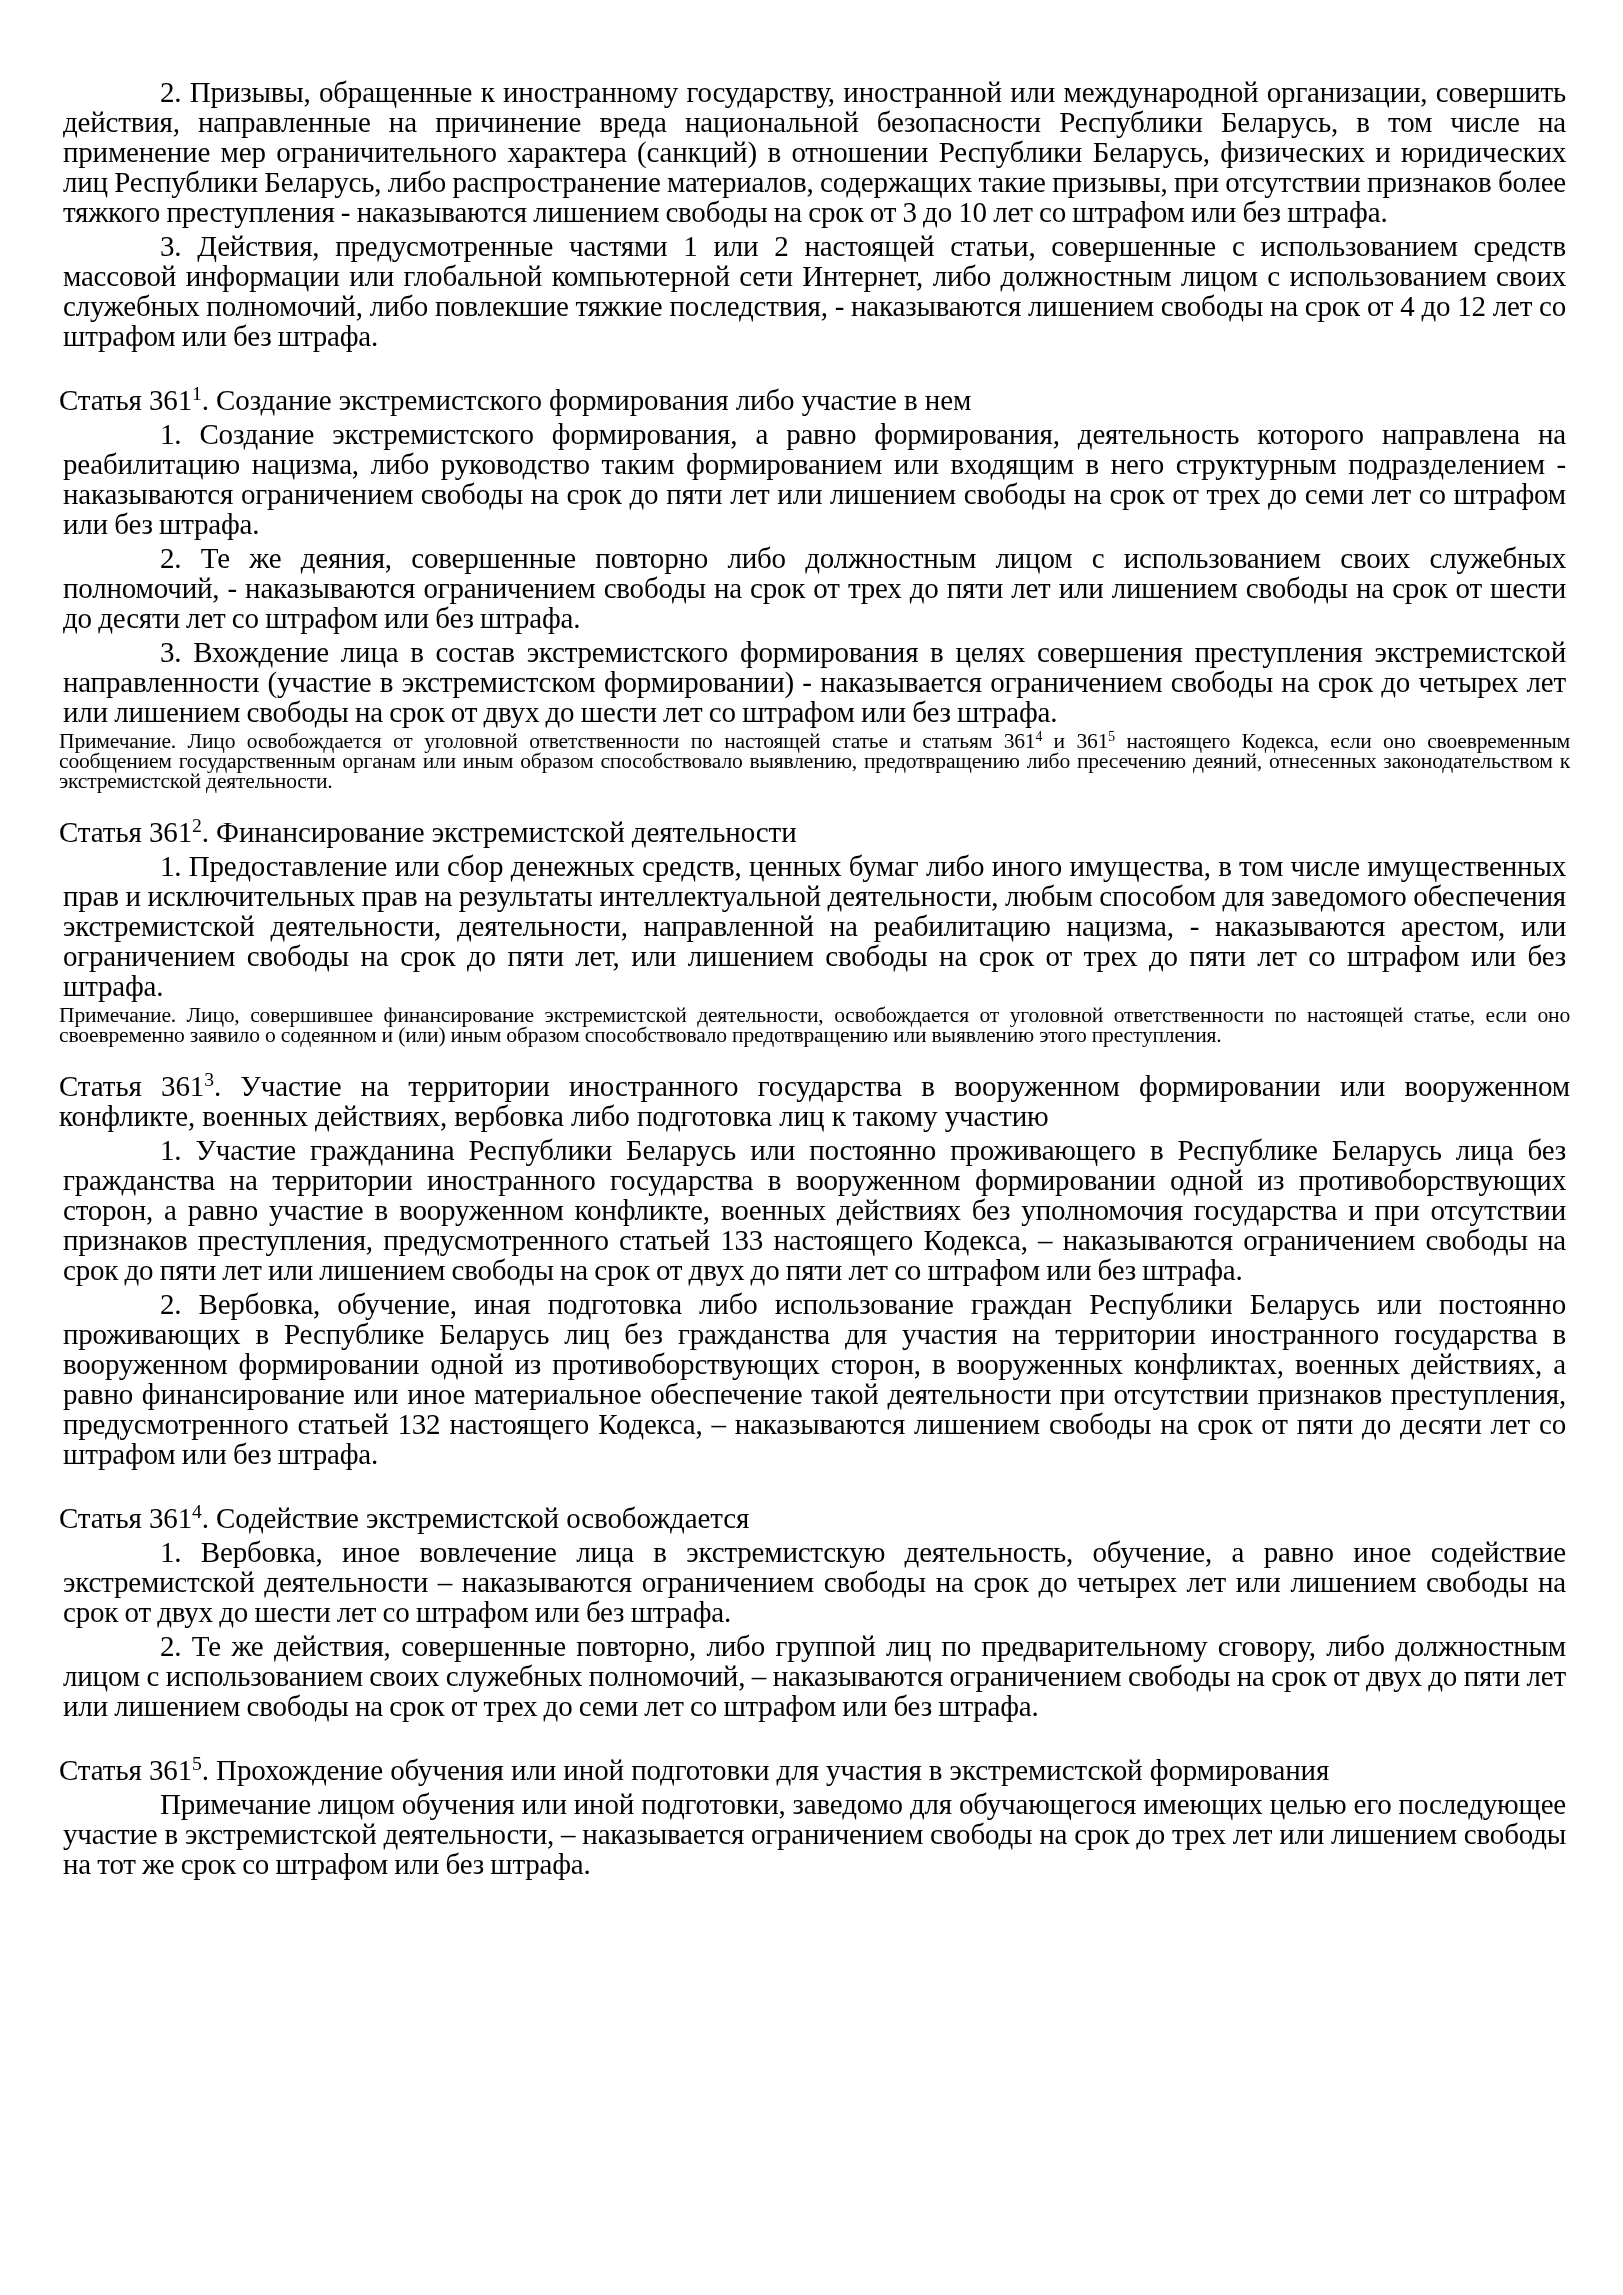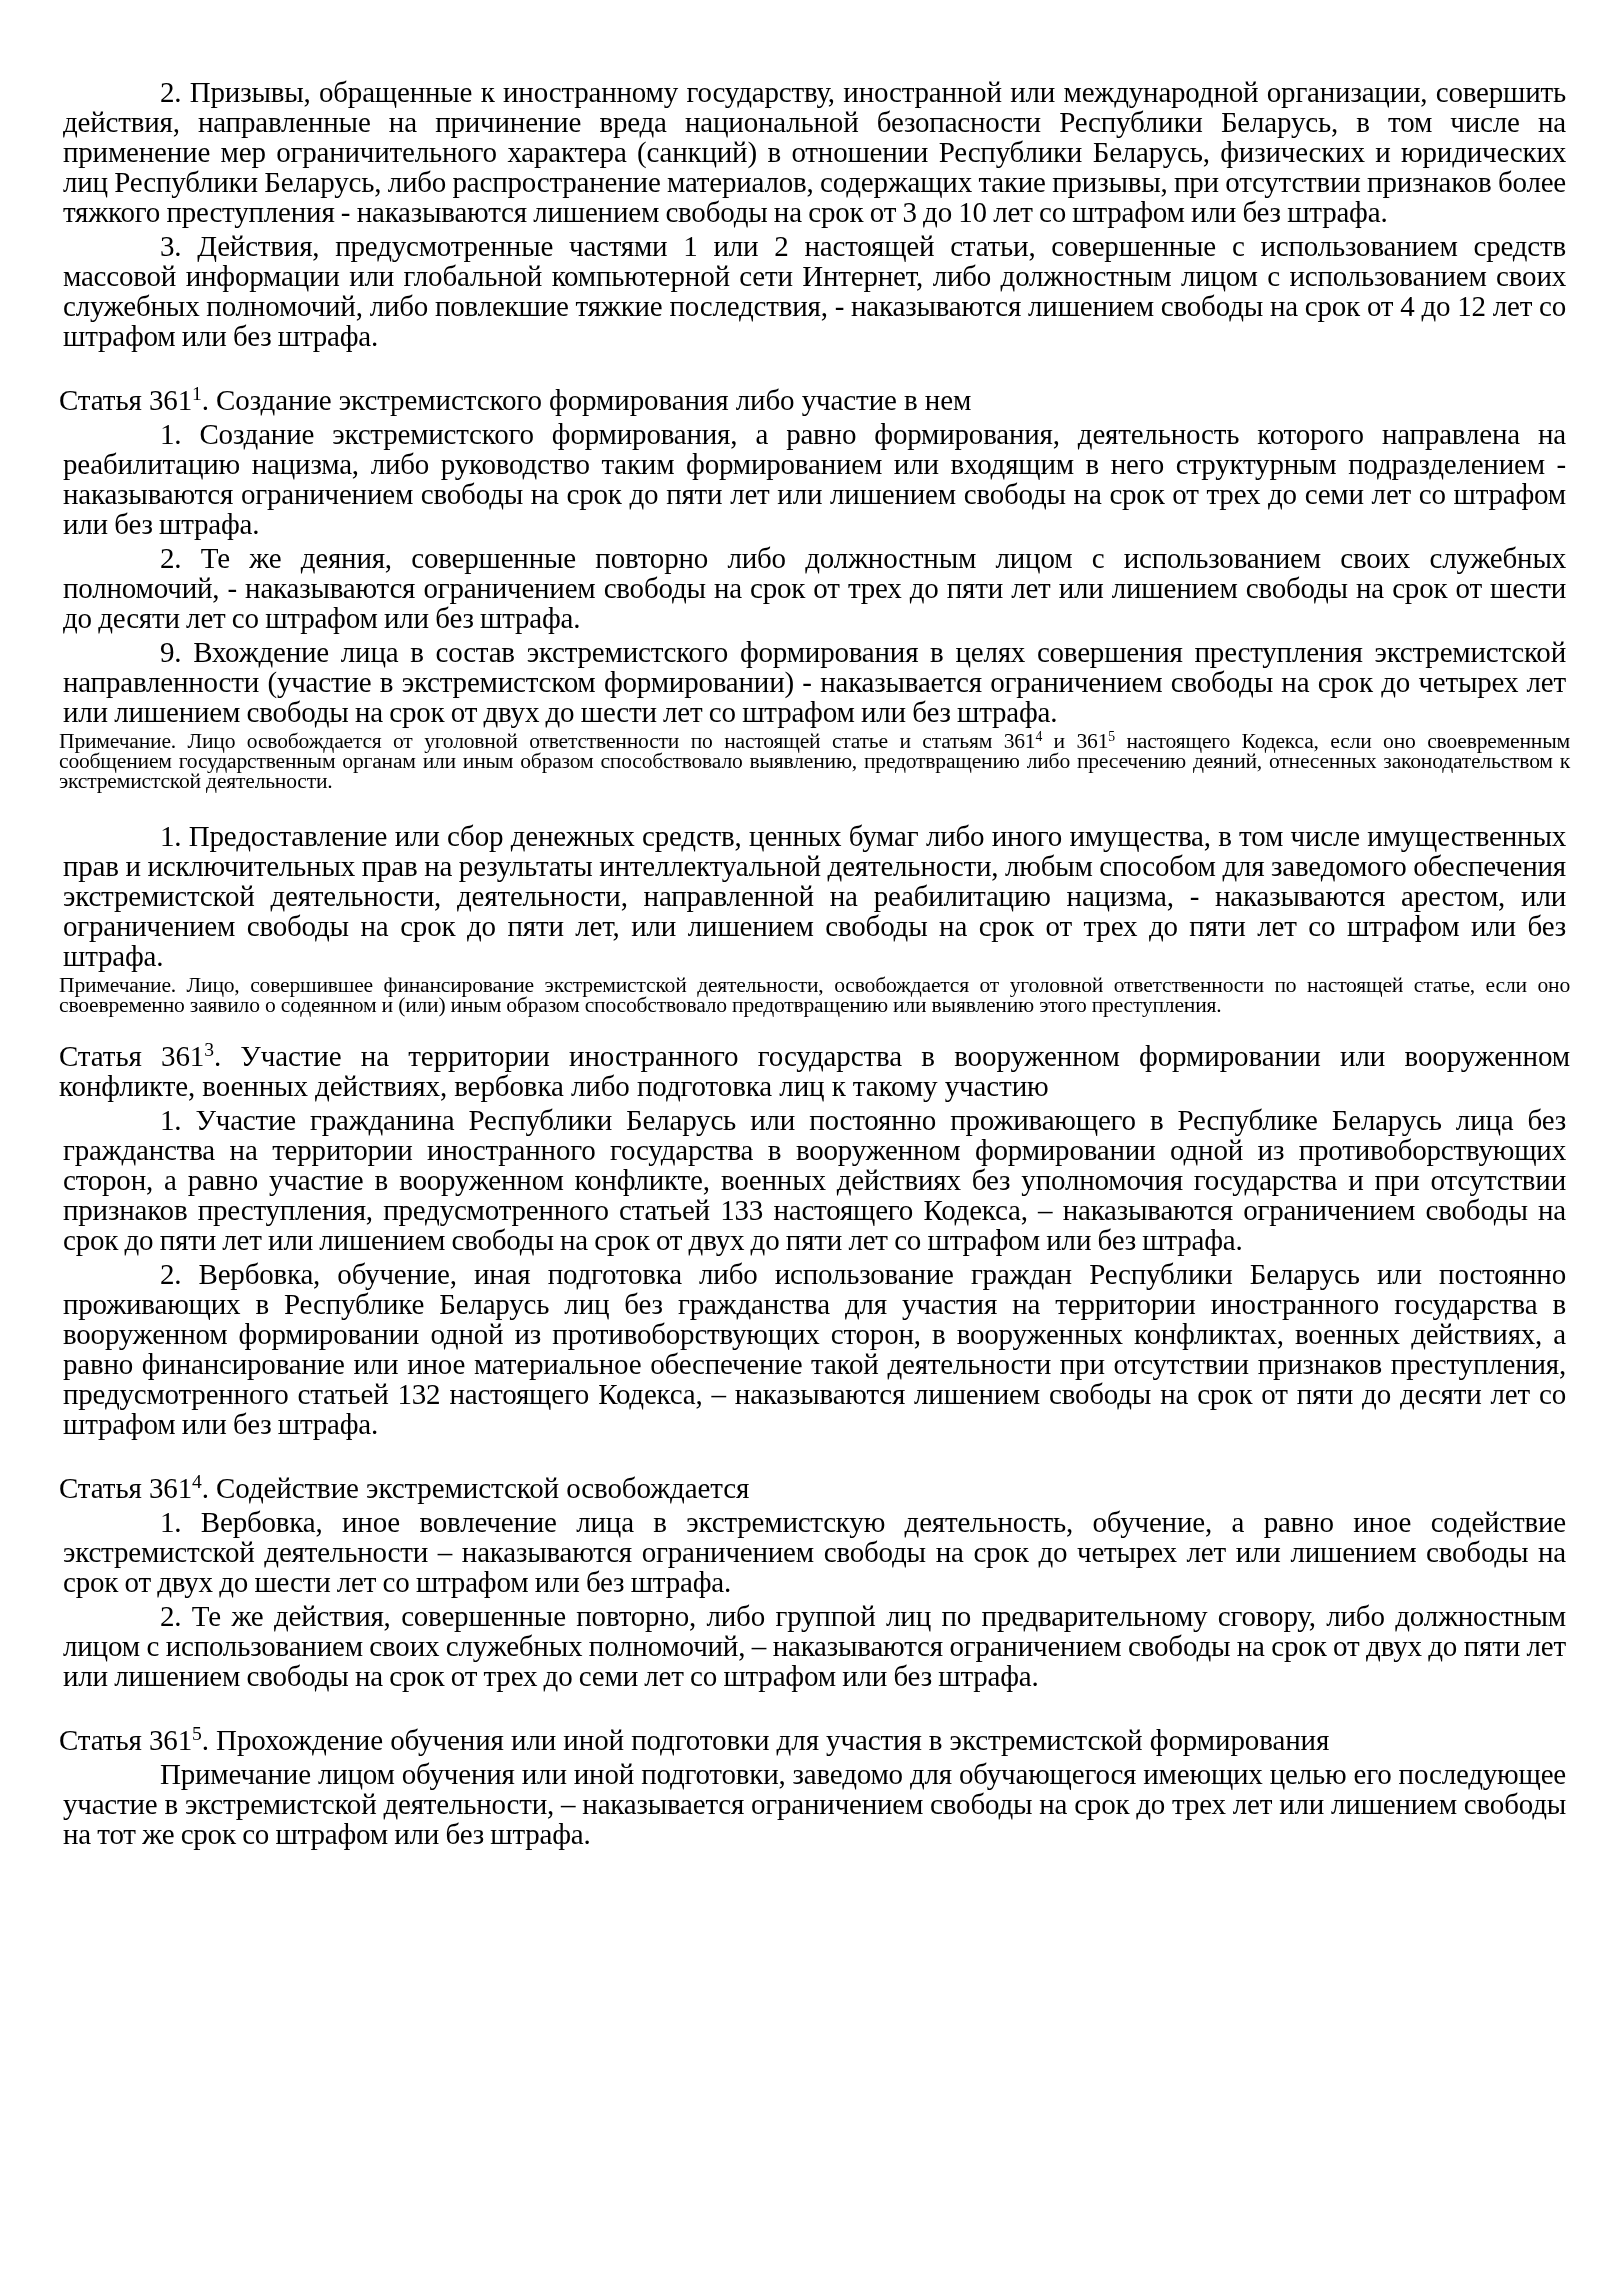--- a/index.html
+++ b/index.html
@@ -71,27 +71,28 @@
 
   <p class="p lead first"><span class="num">2.</span><span> Призывы, обращенные к иностранному государству, иностранной или международной организации, совершить действия, направленные на причинение вреда национальной безопасности Республики Беларусь, в том числе на применение мер ограничительного характера (санкций) в отношении Республики Беларусь, физических и юридических лиц Республики Беларусь, либо распространение материалов, содержащих такие призывы, при отсутствии признаков более тяжкого преступления - наказываются лишением свободы на срок от 3 до 10 лет со штрафом или без штрафа.</span></p>
   <p class="p lead" style="margin-top:3.9px"><span class="num">3.</span><span> Действия, предусмотренные частями 1 или 2 настоящей статьи, совершенные с использованием средств массовой информации или глобальной компьютерной сети Интернет, либо должностным лицом с использованием своих служебных полномочий, либо повлекшие тяжкие последствия, - наказываются лишением свободы на срок от 4 до 12 лет со штрафом или без штрафа.</span></p>
 
   <div class="gap"></div>
 
   <section>
     <h2 class="heading"><span>Статья 361</span><sup class="art-sup">1</sup><span>. Создание экстремистского формирования либо участие в нем</span></h2>
     <p class="p">1. Создание экстремистского формирования, а равно формирования, деятельность которого направлена на реабилитацию нацизма, либо руководство таким формированием или входящим в него структурным подразделением - наказываются ограничением свободы на срок до пяти лет или лишением свободы на срок от трех до семи лет со штрафом или без штрафа.</p>
     <p class="p">2. Те же деяния, совершенные повторно либо должностным лицом с использованием своих служебных полномочий, - наказываются ограничением свободы на срок от трех до пяти лет или лишением свободы на срок от шести до десяти лет со штрафом или без штрафа.</p>
-    <p class="p">9. Вхождение лица в состав экстремистского формирования в целях совершения преступления экстремистской направленности (участие в экстремистском формировании) - наказывается ограничением свободы на срок до четырех лет или лишением свободы на срок от двух до шести лет со штрафом или без штрафа.</p>
+    <p class="p">3. Вхождение лица в состав экстремистского формирования в целях совершения преступления экстремистской направленности (участие в экстремистском формировании) - наказывается ограничением свободы на срок до четырех лет или лишением свободы на срок от двух до шести лет со штрафом или без штрафа.</p>
     <p class="note"><span>Примечание. Лицо освобождается от уголовной ответственности по настоящей статье и статьям 361</span><sup>4</sup><span> и 361</span><sup>5</sup><span> настоящего Кодекса, если оно своевременным сообщением государственным органам или иным образом способствовало выявлению, предотвращению либо пресечению деяний, отнесенных законодательством к экстремистской деятельности.</span></p>
   </section>
 
   <div class="gap-s"></div>
 
   <section>
+    <h2 class="heading"><span>Статья 361</span><sup class="art-sup">2</sup><span>. Финансирование экстремистской деятельности</span></h2>
     <p class="p">1. Предоставление или сбор денежных средств, ценных бумаг либо иного имущества, в том числе имущественных прав и исключительных прав на результаты интеллектуальной деятельности, любым способом для заведомого обеспечения экстремистской деятельности, деятельности, направленной на реабилитацию нацизма, - наказываются арестом, или ограничением свободы на срок до пяти лет, или лишением свободы на срок от трех до пяти лет со штрафом или без штрафа.</p>
     <p class="note">Примечание. Лицо, совершившее финансирование экстремистской деятельности, освобождается от уголовной ответственности по настоящей статье, если оно своевременно заявило о содеянном и (или) иным образом способствовало предотвращению или выявлению этого преступления.</p>
   </section>
 
   <div class="gap-s"></div>
 
   <section>
     <h2 class="heading"><span>Статья 361</span><sup class="art-sup">3</sup><span>. Участие на территории иностранного государства в вооруженном формировании или вооруженном конфликте, военных действиях, вербовка либо подготовка лиц к такому участию</span></h2>
     <p class="p">1. Участие гражданина Республики Беларусь или постоянно проживающего в Республике Беларусь лица без гражданства на территории иностранного государства в вооруженном формировании одной из противоборствующих сторон, а равно участие в вооруженном конфликте, военных действиях без уполномочия государства и при отсутствии признаков преступления, предусмотренного статьей 133 настоящего Кодекса, – наказываются ограничением свободы на срок до пяти лет или лишением свободы на срок от двух до пяти лет со штрафом или без штрафа.</p>
     <p class="p">2. Вербовка, обучение, иная подготовка либо использование граждан Республики Беларусь или постоянно проживающих в Республике Беларусь лиц без гражданства для участия на территории иностранного государства в вооруженном формировании одной из противоборствующих сторон, в вооруженных конфликтах, военных действиях, а равно финансирование или иное материальное обеспечение такой деятельности при отсутствии признаков преступления, предусмотренного статьей 132 настоящего Кодекса, – наказываются лишением свободы на срок от пяти до десяти лет со штрафом или без штрафа.</p>

